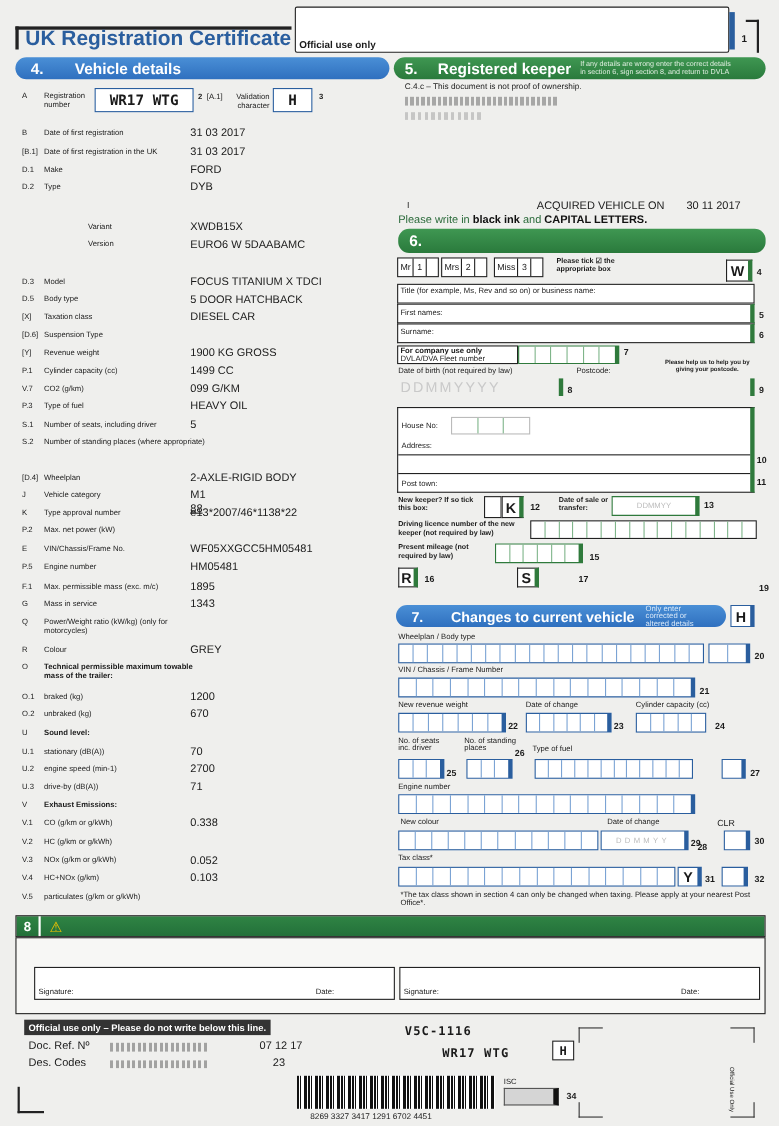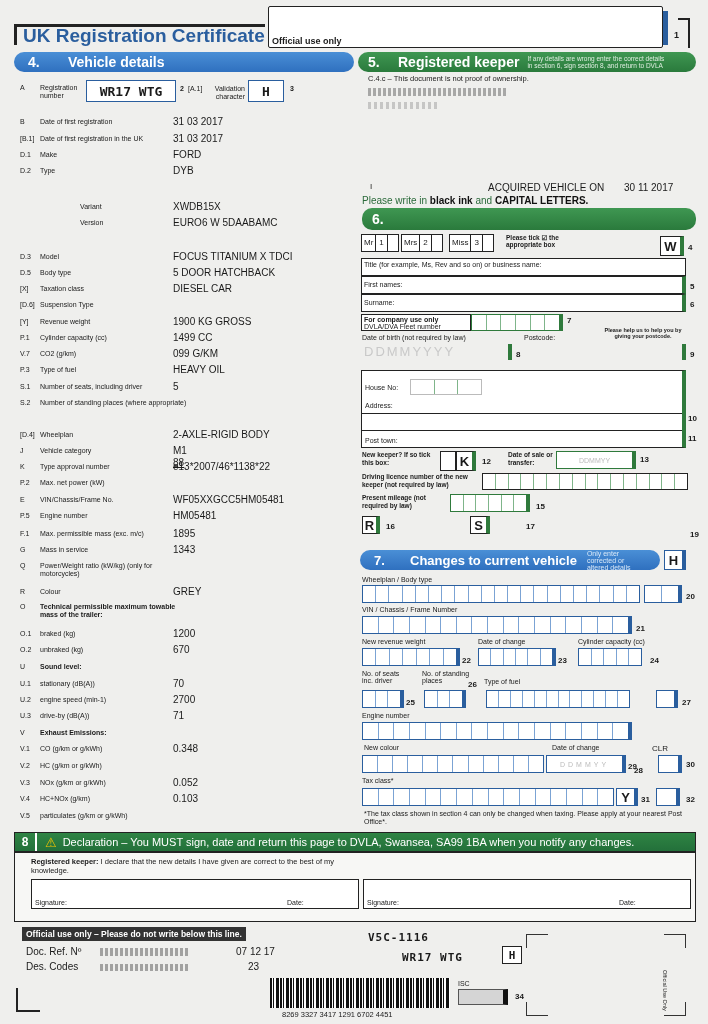--- a/index.html
+++ b/index.html
@@ -242,21 +242,21 @@
     <div class="val" style="top: 710px;">71</div>
     <div class="row" style="top: 729px;">
       <span class="code">V</span>
       <span class="lab" style="font-weight: bold;">Exhaust Emissions:</span>
     </div>
     <div class="val" style="top: 727px;"></div>
     <div class="row" style="top: 745px;">
       <span class="code">V.1</span>
       <span class="lab">CO (g/km or g/kWh)</span>
     </div>
-    <div class="val" style="top: 743px;">0.348</div>
+    <div class="val" style="top: 743px;">0.338</div>
     <div class="row" style="top: 762px;">
       <span class="code">V.2</span>
       <span class="lab">HC (g/km or g/kWh)</span>
     </div>
     <div class="val" style="top: 760px;"></div>
     <div class="row" style="top: 779px;">
       <span class="code">V.3</span>
       <span class="lab">NOx (g/km or g/kWh)</span>
     </div>
     <div class="val" style="top: 777px;">0.052</div>
@@ -591,26 +591,22 @@
 <div class="tag" style="left:641px;top:795px;">31</div>
 <div class="cells" style="left:656px;top:788px;width:24px;height:18px;border-right:4px solid #2a5e9e;">
     <span></span>
   </div>
 <div class="tag" style="left:686px;top:795px;">32</div>
 <div class="abs" style="left:364px;top:810px;font-size:7px;width:320px;line-height:8px;">*The tax class shown in section 4 can only be changed when taxing. Please apply at your nearest Post Office*.</div>
 
 <div class="abs s8">
   <span class="n">8</span>
   <span style="margin:0 6px 0 8px;color:#f5c400;font-size:13px;">⚠</span>
-  <span>Declaration – You MUST sign, date and return this page to DVLA, Swansea, SA99 1BA when you notify any changes.</span>
 </div>
 <div class="abs decl">
-  <div class="abs" style="left:16px;top:4px;width:330px;font-size:7.5px;line-height:9px;">
-    <b>Registered keeper:</b><span> I declare that the new details I have given are correct to the best of my knowledge.</span>
-  </div>
   <div class="sigbox" style="left:16px;width:328px;">
     <span class="abs" style="left:3px;bottom:2px;">Signature:</span>
     <span class="abs" style="left:255px;bottom:2px;">Date:</span>
   </div>
   <div class="sigbox" style="left:348px;width:328px;">
     <span class="abs" style="left:3px;bottom:2px;">Signature:</span>
     <span class="abs" style="left:255px;bottom:2px;">Date:</span>
   </div>
 </div>
 

